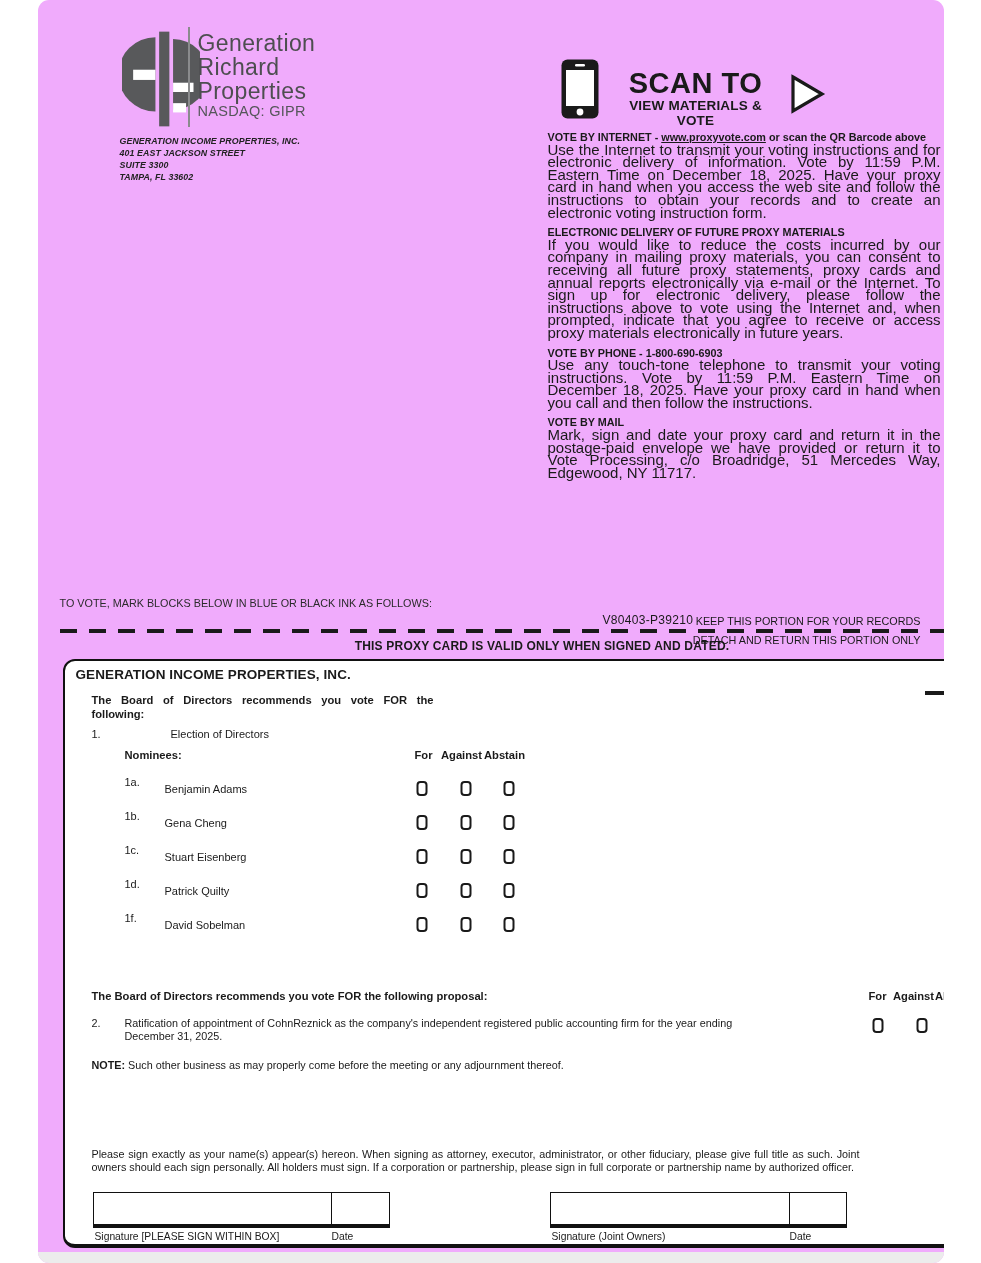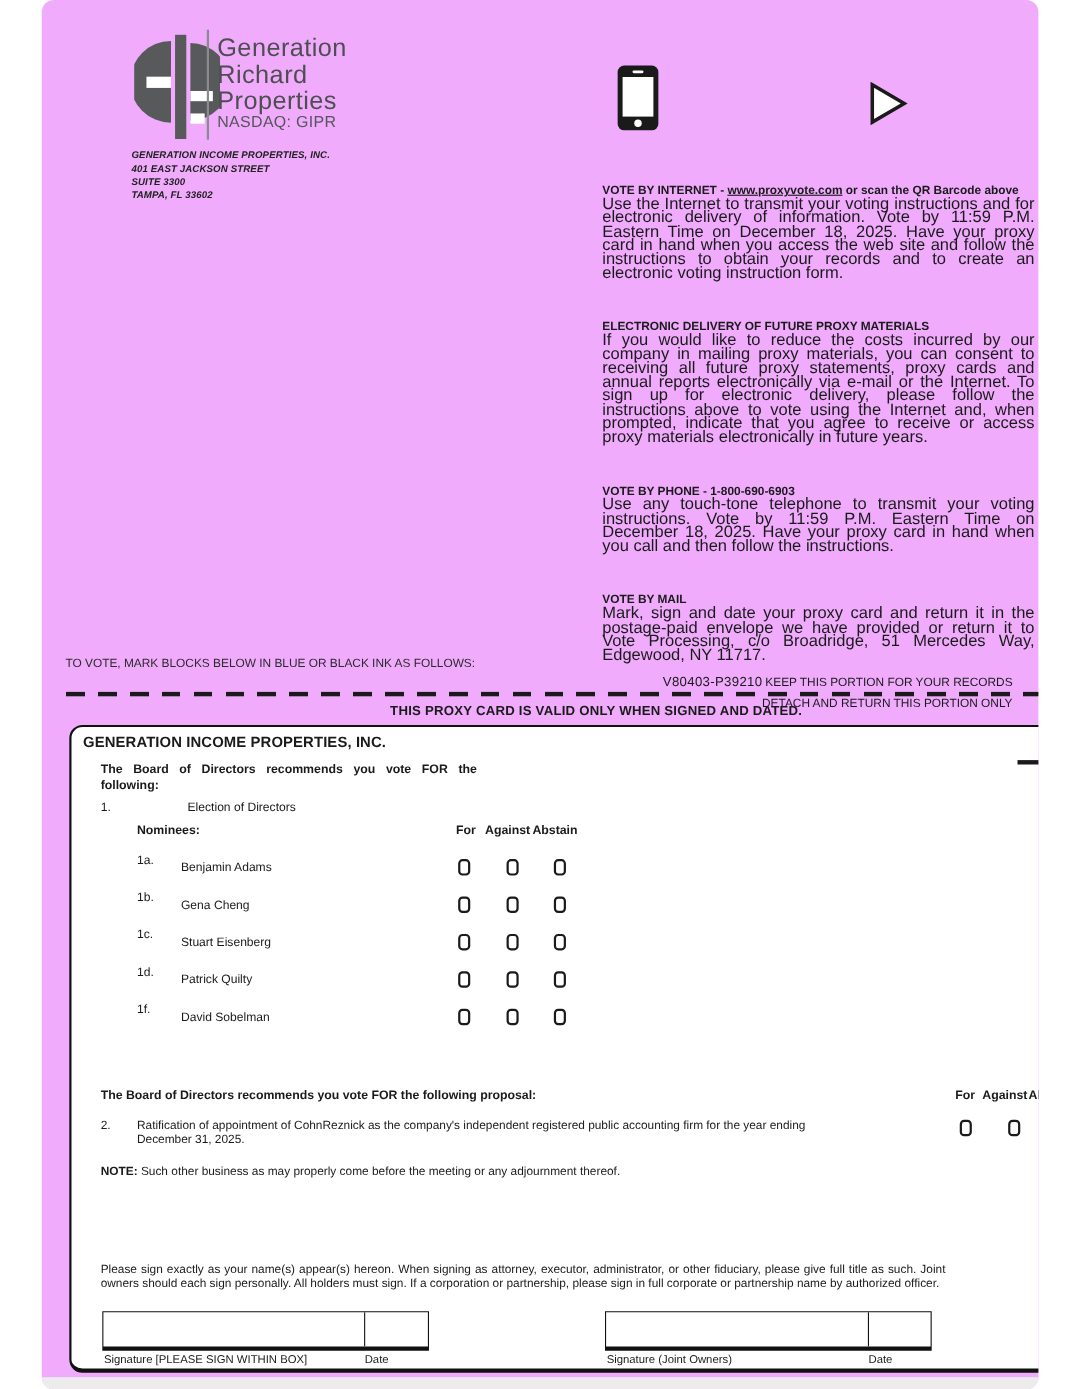--- a/index.html
+++ b/index.html
@@ -21,21 +21,21 @@
 
   
   .phone-icon { left:522px; top:58px; }
   .scanto { left:572px; top:68px; width:172px; text-align:center; }
   .scanto-title { font-size:29px; font-weight:800; letter-spacing:.5px; line-height:30px; }
   .scanto-sub { font-size:13.5px; font-weight:bold; letter-spacing:.2px; }
   .scan-arrow { left:752px; top:74px; }
 
   
   .vote-methods { left:510px; top:131px; width:393px; }
-  .vm { margin-bottom:7px;margin-top:36px; }
+  .vm { margin-bottom:7px; }
   .vm h3 { font-size:10.8px; font-weight:bold; line-height:12.6px; }
   .vm p { font-size:15px; line-height:12.6px; text-align:justify; }
   .vm .link { text-decoration:underline; color:#1a1a1a; }
 
   
   .mark-instr { left:22px; top:597px; font-size:10.8px; color:#2b2b2b; }
   .control-num { left:565px; top:613px; font-size:12px; letter-spacing:.3px; }
   .keep-portion { right:23px; top:615px; font-size:10.8px; }
   .dash-line { left:22px; top:629px; width:936px; height:4px;
     background:repeating-linear-gradient(90deg,#1a1a1a 0 17px,transparent 17px 29px); }
@@ -108,20 +108,24 @@
     <div>SUITE 3300</div>
     <div>TAMPA, FL 33602</div>
   </div>
 
   <svg class="abs phone-icon" width="40" height="62" viewBox="0 0 40 62" aria-hidden="true">
     <rect x="1.5" y="1.5" width="37" height="59" rx="6" fill="#1a1a1a"></rect>
     <rect x="6" y="12" width="28" height="36" fill="#fff"></rect>
     <rect x="15" y="6" width="10" height="2.6" rx="1.3" fill="#fff"></rect>
     <circle cx="20" cy="54" r="3.4" fill="#fff"></circle>
   </svg>
+  <div class="abs scanto">
+    <div class="scanto-title">SCAN TO</div>
+    <div class="scanto-sub">VIEW MATERIALS &amp; VOTE</div>
+  </div>
   <svg class="abs scan-arrow" width="36" height="40" viewBox="0 0 36 40" aria-hidden="true">
     <polygon points="3,3 32,20 3,37" fill="#fff" stroke="#1a1a1a" stroke-width="3.2" stroke-linejoin="miter"></polygon>
   </svg>
 
   <div class="abs vote-methods">
     <div class="vm">
       <h3><span>VOTE BY INTERNET - </span><span class="link">www.proxyvote.com</span><span> or scan the QR Barcode above</span></h3>
       <p>Use the Internet to transmit your voting instructions and for electronic delivery of information. Vote by 11:59 P.M. Eastern Time on December 18, 2025. Have your proxy card in hand when you access the web site and follow the instructions to obtain your records and to create an electronic voting instruction form.</p>
     </div>
     <div class="vm">

